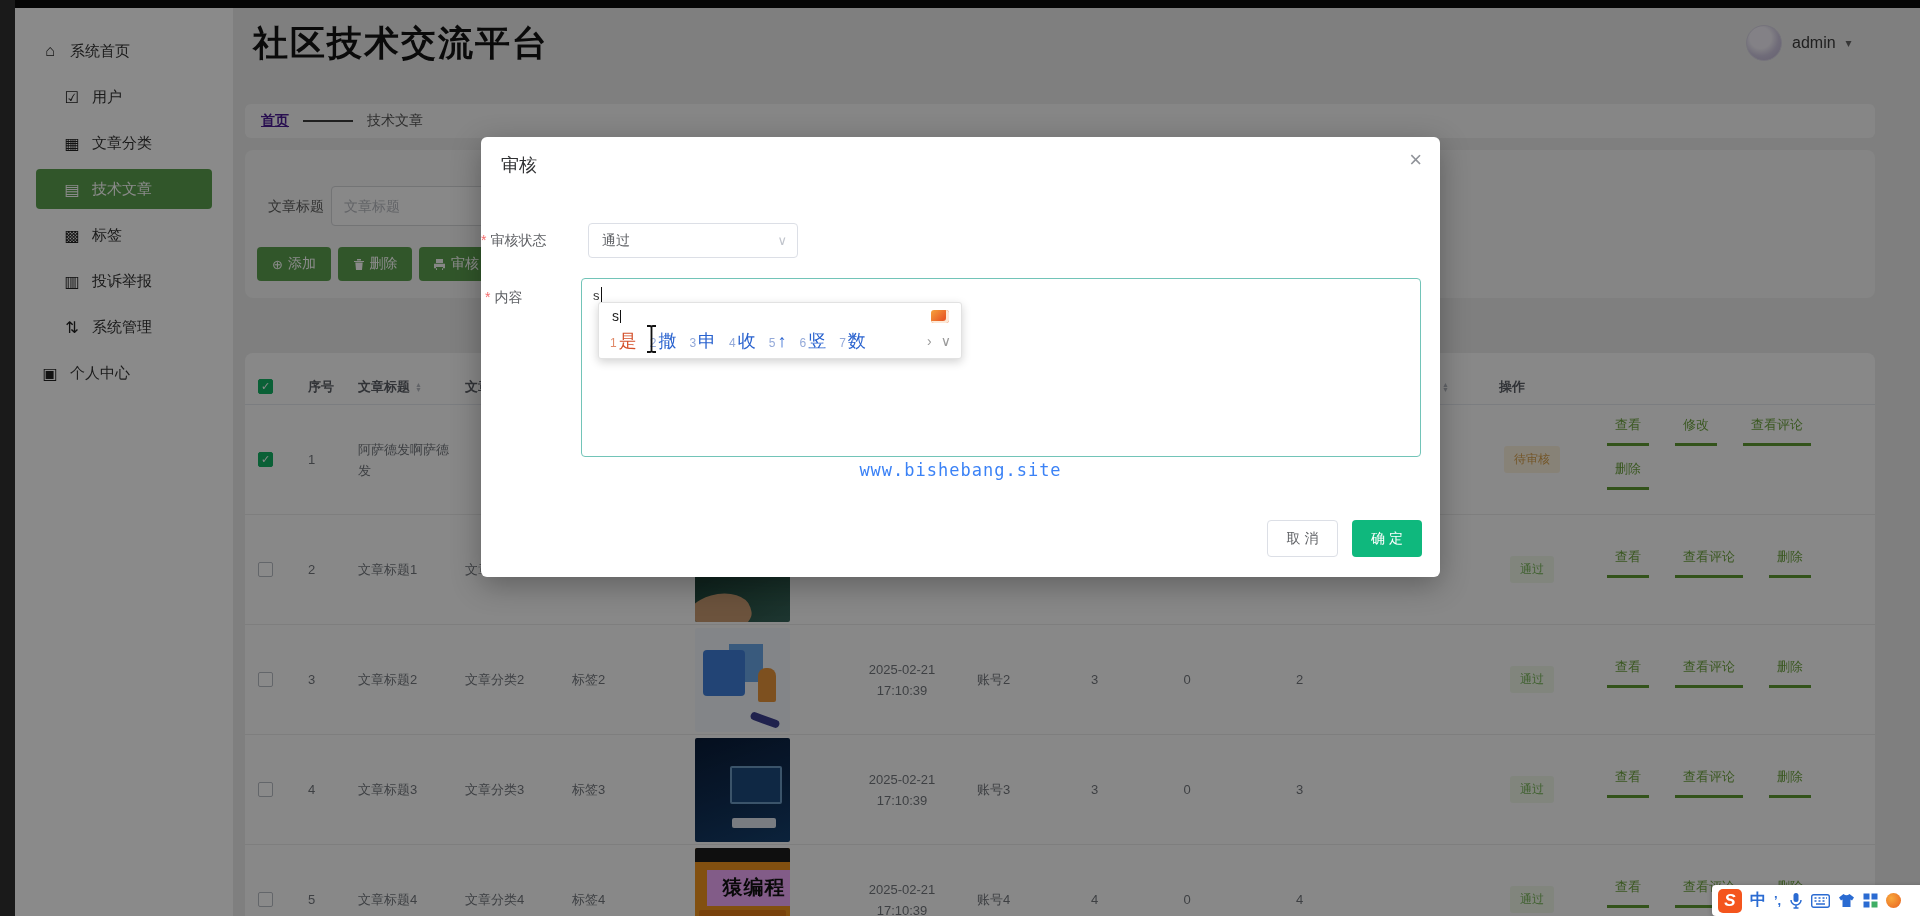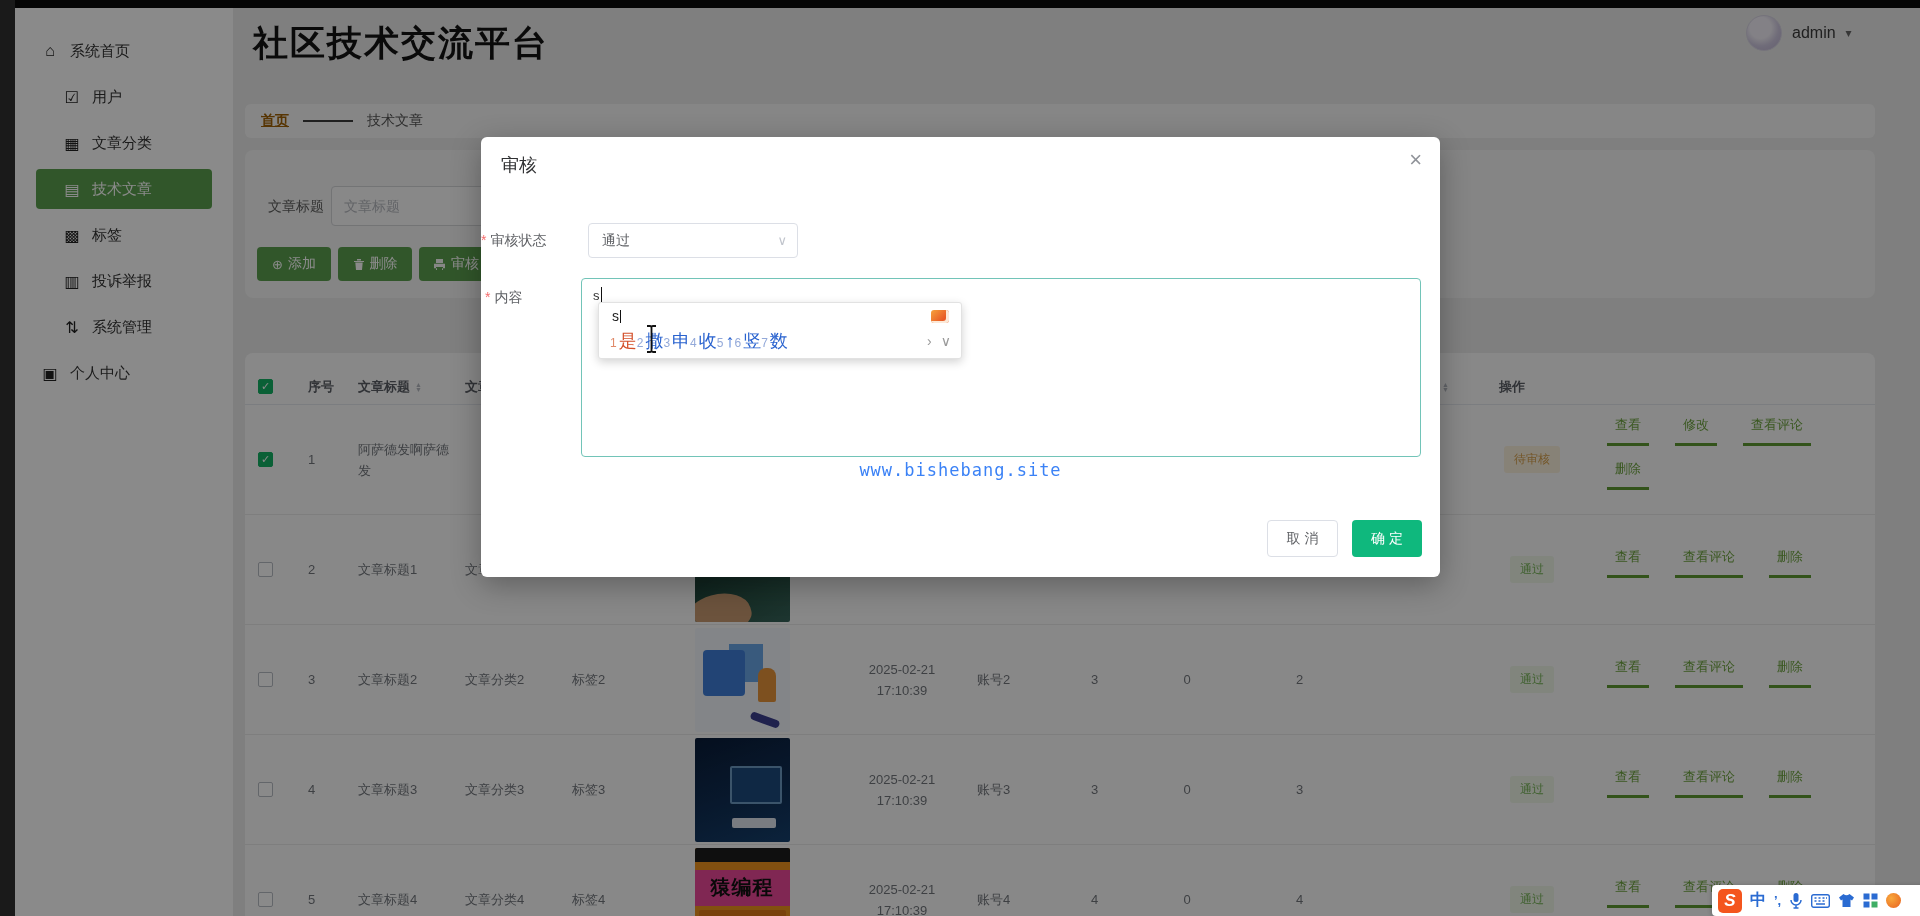--- a/index.html
+++ b/index.html
@@ -15,27 +15,27 @@
 
   .sidebar { position:absolute; left:15px; top:8px; width:218px; height:908px; background:#ffffff; padding-top:20px; }
   .side-item { height:46px; display:flex; align-items:center; gap:11px; padding-left:48px; color:#333; font-size:15px; cursor:pointer; }
   .side-item.top { padding-left:26px; }
   .side-item .s-ico { font-size:16px; width:18px; text-align:center; color:#222; }
   .side-item.active { background:#5ca04e; color:#fff; margin:3px 21px; padding-left:27px; height:40px; border-radius:4px; }
   .side-item.active .s-ico { color:#fff; }
 
   .page-title { position:absolute; left:253px; top:20px; font-size:35px; font-weight:900; color:#141414; letter-spacing:2px; }
 
-  .userbox { position:absolute; left:1746px; top:15px; display:flex; align-items:center; gap:10px; }
+  .userbox { position:absolute; left:1746px; top:25px; display:flex; align-items:center; gap:10px; }
   .avatar { width:36px; height:36px; border-radius:50%; background:radial-gradient(circle at 40% 35%, #f2eff7 0 35%, #cfc8e0 60%, #b9b0d0); border:1px solid #d8d4e4; }
   .username { font-size:16px; color:#3a3a3a; }
   .user-caret { font-size:12px; color:#666; }
 
   .breadcrumb { position:absolute; left:245px; top:104px; width:1630px; height:34px; background:#f8f8f8; border-radius:6px; display:flex; align-items:center; gap:14px; padding-left:16px; font-size:14px; color:#333; }
-  .crumb-home { font-weight:bold; color:#a16207;text-decoration:underline; }
+  .crumb-home { font-weight:bold; color:#4c1d95;text-decoration:underline; }
   .crumb-sep { width:50px; height:2px; background:#3c3c3c; }
   .crumb-cur { color:#555; }
 
   .search-card { position:absolute; left:245px; top:150px; width:1630px; height:148px; background:#f5f6f5; border-radius:8px; }
   .search-label { position:absolute; left:23px; top:48px; font-size:14px; color:#5d5d5d; }
   .search-input { position:absolute; left:86px; top:36px; width:196px; height:40px; border:1px solid #d4d6d9; border-radius:4px; background:#fbfbfb; font-size:14px; color:#333; padding:0 12px; outline:none; font-family:inherit; }
   .search-input::placeholder { color:#b6b9bf; }
   .btn-row { position:absolute; left:12px; top:97px; display:flex; gap:7px; }
   .gbtn { width:74px; height:34px; background:#5ca04e; color:#fff; border:none; border-radius:4px; font-size:14px; display:flex; align-items:center; justify-content:center; gap:5px; cursor:pointer; font-family:inherit; }
   .gbtn .b-ico { font-size:13px; display:inline-flex; }
@@ -63,21 +63,21 @@
   .thumb.photo-laptop .pointer { position:absolute; right:22px; top:38px; width:12px; height:16px; background:#efe9b8; clip-path:polygon(40% 0,60% 0,60% 55%,100% 60%,80% 100%,20% 100%,0 60%,40% 55%); }
   .thumb.illustration-computer { background:#f3f6fb; }
   .thumb.illustration-computer .screen { position:absolute; left:8px; top:22px; width:42px; height:46px; background:#3f7fd9; border-radius:4px; box-shadow:22px -10px 0 -4px #6aa6e8; }
   .thumb.illustration-computer .person { position:absolute; right:14px; top:40px; width:18px; height:34px; background:#e8953a; border-radius:8px 8px 2px 2px; }
   .thumb.illustration-computer .leg { position:absolute; right:10px; bottom:8px; width:30px; height:8px; background:#3b3f8f; border-radius:4px; transform:rotate(20deg); }
   .thumb.tech-monitor { background:linear-gradient(160deg,#0a1c38 0%,#103057 60%,#16406e 100%); }
   .thumb.tech-monitor .mon { position:absolute; right:8px; top:28px; width:52px; height:38px; background:#1c4a7e; border:2px solid #6e9cc4; border-radius:2px; }
   .thumb.tech-monitor .base { position:absolute; right:14px; bottom:14px; width:44px; height:10px; background:#dfe6ee; border-radius:2px; }
   .thumb.book-cover { background:#f0951e; }
   .thumb.book-cover .bk-top { position:absolute; left:0; top:0; width:100%; height:14px; background:#1c1c1c; }
-  .thumb.book-cover .bk-band { position:absolute; left:0; top:22px; width:100%; height:36px; background:#ec4899; display:flex; align-items:center; justify-content:center; font-size:20px; font-weight:900; color:#111; letter-spacing:1px; }
+  .thumb.book-cover .bk-band { position:absolute; left:12px; top:22px; width:100%; height:36px; background:#f0abfc; display:flex; align-items:center; justify-content:center; font-size:20px; font-weight:900; color:#111; letter-spacing:1px; }
   .thumb.book-cover .bk-sub { position:absolute; left:4px; top:62px; width:87px; height:12px; background:#e07b17; border-radius:2px; font-size:7px; color:#fff; display:flex; align-items:center; justify-content:center; overflow:hidden; }
 
   
   .overlay { position:absolute; inset:0; background:rgba(0,0,0,0.46); z-index:10; }
 
   
   .modal { position:absolute; left:481px; top:137px; width:959px; height:440px; background:#fff; border-radius:6px; z-index:20; box-shadow:0 8px 30px rgba(0,0,0,0.3); }
   .m-title { position:absolute; left:20px; top:16px; font-size:18px; color:#303133; }
   .m-close { position:absolute; right:18px; top:12px; font-size:22px; color:#909399; cursor:pointer; line-height:22px; }
   .m-lbl { position:absolute; font-size:14px; color:#606266; text-align:left; }
@@ -90,21 +90,21 @@
   .caret { display:inline-block; width:1px; height:15px; background:#111; vertical-align:-2px; margin-left:1px; }
   .m-watermark { position:absolute; left:0; top:323px; width:100%; text-align:center; font-family:"DejaVu Sans Mono","Liberation Mono",monospace; font-size:17px; color:#3b82f6; letter-spacing:1px; }
   .m-btn { position:absolute; top:383px; height:37px; border-radius:4px; font-size:14px; font-family:inherit; cursor:pointer; }
   .btn-cancel { left:786px; width:71px; background:#fff; border:1px solid #dcdfe6; color:#606266; }
   .btn-confirm { left:871px; width:70px; background:#0fb87d; border:none; color:#fff; }
 
   
   .ime-win { position:absolute; left:598px; top:302px; width:364px; height:57px; background:#fff; border:1px solid #e2e2e2; border-radius:3px; z-index:30; box-shadow:0 3px 10px rgba(0,0,0,0.18); }
   .ime-comp { position:absolute; left:13px; top:5px; font-size:14px; color:#222; }
   .ime-logo { position:absolute; right:12px; top:7px; width:18px; height:13px; border-radius:3px; background:linear-gradient(135deg,#f6a23c,#e85a25 70%); box-shadow:inset -3px -2px 0 #fbe9d8; }
-  .ime-cands { position:absolute; left:11px; top:26px; display:flex; align-items:baseline; }
+  .ime-cands { position:absolute; left:11px; top:26px; display:flex; align-items:baseline; gap:13px; }
   .cand { font-size:18px; color:#2a63cf; cursor:pointer; white-space:nowrap; }
   .cand .cn { font-size:12px; color:#93a9d9; margin-right:2px; }
   .cand.first { color:#d4502a; }
   .cand.first .cn { color:#e08a6a; }
   .ime-pager { position:absolute; right:10px; top:30px; display:flex; gap:9px; color:#9a9a9a; font-size:14px; }
   .ime-pager span { cursor:pointer; }
 
   
   .ibeam { position:absolute; left:645px; top:325px; z-index:45; }
 

